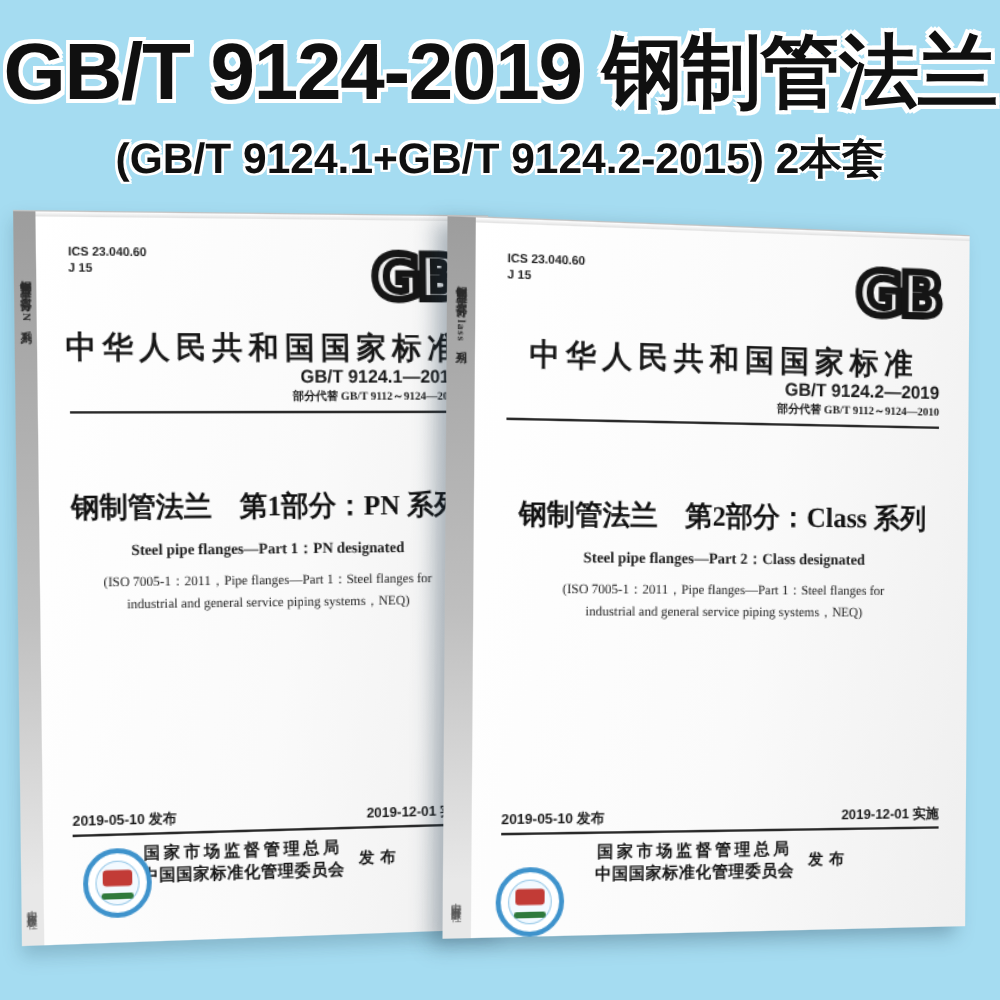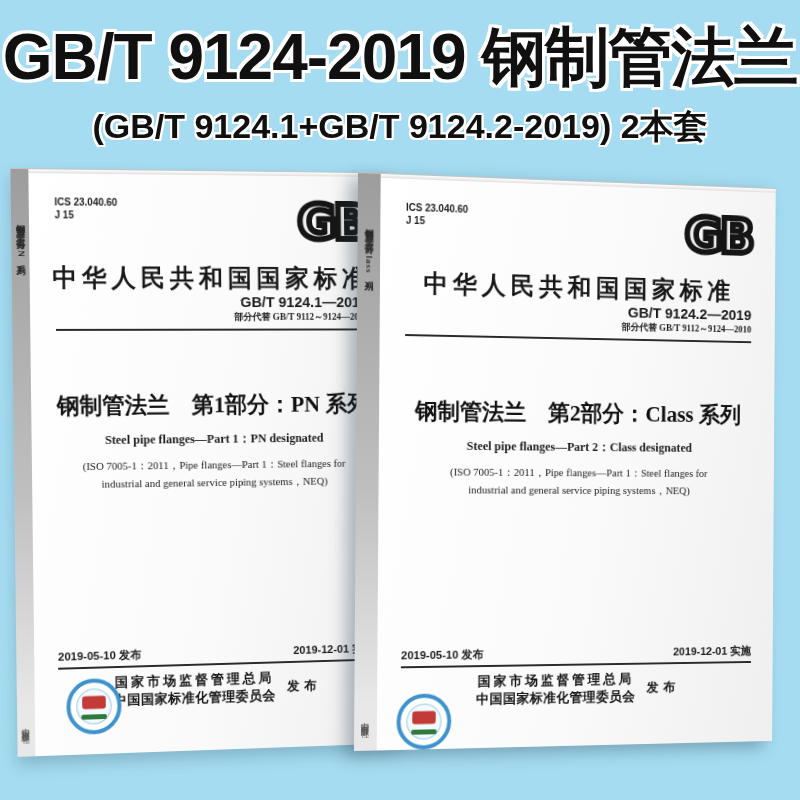--- a/index.html
+++ b/index.html
@@ -96,21 +96,21 @@
   .sticker .band{position:absolute;left:50%;top:66%;transform:translate(-50%,0);
          width:26px;height:5px;background:#2f7a3c;border-radius:2px;}
 </style>
 </head>
 <body>
 
 <div class="canvas">
 
   <div class="banner">
     <div class="banner-line1">GB/T 9124-2019 钢制管法兰</div>
-    <div class="banner-line2">(GB/T 9124.1+GB/T 9124.2-2019) 2本套</div>
+    <div class="banner-line2">(GB/T 9124.1+GB/T 9124.2-2015) 2本套</div>
   </div>
 
   <div class="book book-left">
     <div class="spine">
       <div class="spine-title">钢制管法兰 第1部分：PN系列</div>
       <div class="spine-pub">中国标准出版社</div>
     </div>
     <div class="cover">
       <div class="ics">
         <div>ICS 23.040.60</div>

